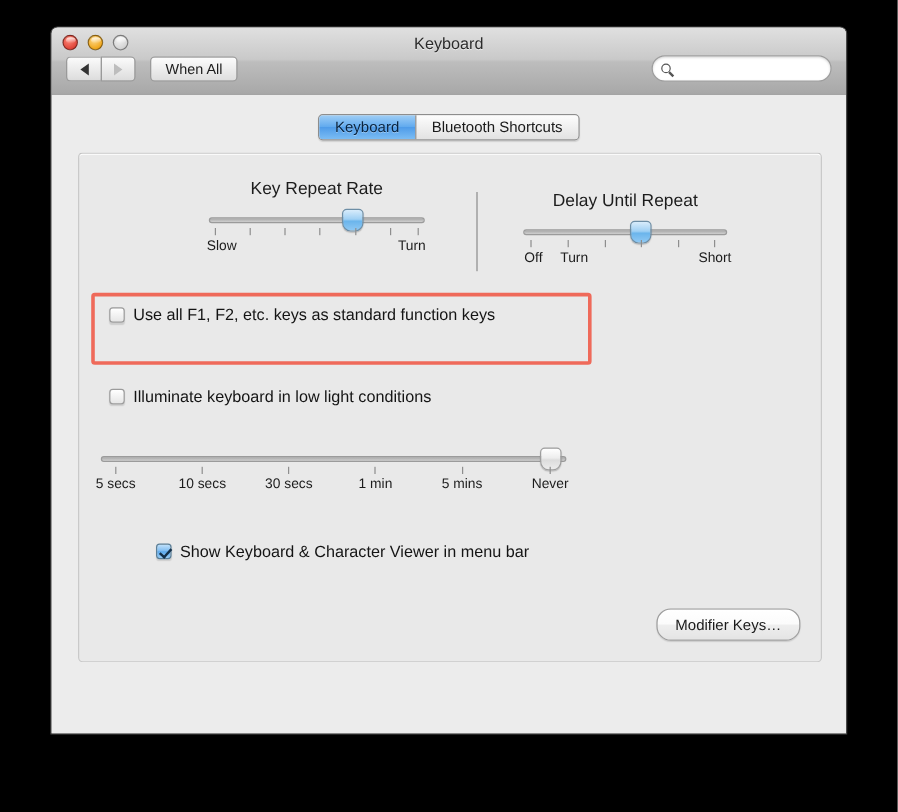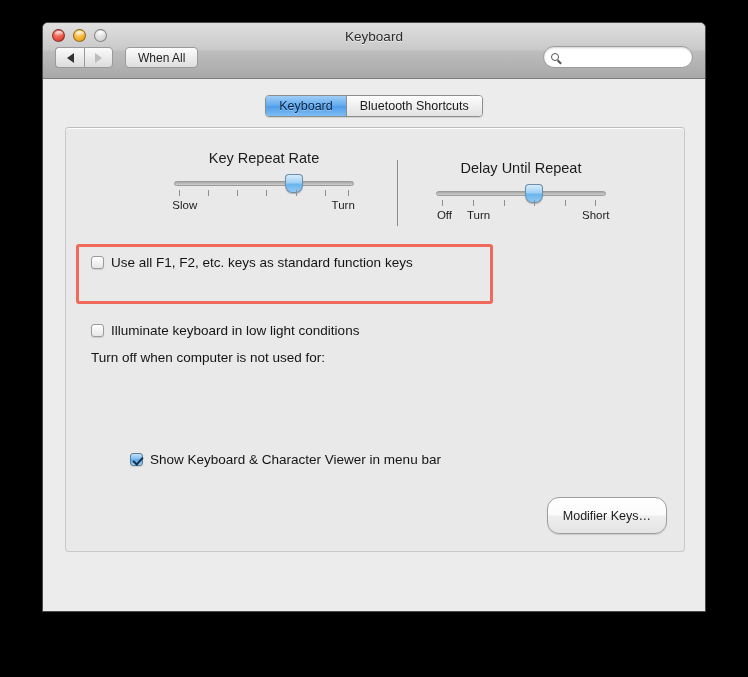--- a/index.html
+++ b/index.html
@@ -226,21 +226,21 @@
   }
 
   .sub-note {
     font-size: 11.5px; color: #3b3b3b; line-height: 15px;
   }
 
   .plain-label { font-size: 13.5px; color: #141414; }
 
   
   .capsule {
-    height: 37px; padding: 0 15px;
+    height: 27px; padding: 0 15px;
     background: linear-gradient(to bottom, #ffffff 0%, #fbfbfb 48%, #eeeeee 52%, #e4e4e4 100%);
     border: 1px solid #9d9d9d;
     border-radius: 12px;
     font-size: 12.5px; color: #1a1a1a;
     display: inline-flex; align-items: center; justify-content: center;
     box-shadow: 0 1px 1px rgba(0,0,0,.13);
   }
 
   .helpbtn {
     width: 24px; height: 24px; border-radius: 50%;
@@ -351,22 +351,42 @@
           <span class="cb"></span>
           <span class="cb-label">Use all F1, F2, etc. keys as standard function keys</span>
         </div>
       </div>
 
       <div class="cb-row" style="position:absolute; left:25px; top:196px;">
         <span class="cb"></span>
         <span class="cb-label">Illuminate keyboard in low light conditions</span>
       </div>
 
-      <div class="plain-label" style="position:absolute; left:25px; top:222px;">Turn off when computer is not used for:</div>
-
+
+      <div class="slider-block" style="left:18px; top:252px; width:388px;">
+        <div class="track">
+          <div class="thumb off" style="left:97%;"></div>
+        </div>
+        <div class="ticks">
+          <i style="left:3.2%"></i>
+            <i style="left:21.8%"></i>
+            <i style="left:40.4%"></i>
+          <i style="left:59%"></i>
+            <i style="left:77.6%"></i>
+            <i style="left:96.5%"></i>
+        </div>
+        <div class="tick-labels">
+          <span style="left:3.2%">5 secs</span>
+          <span style="left:21.8%">10 secs</span>
+          <span style="left:40.4%">30 secs</span>
+          <span style="left:59%">1 min</span>
+          <span style="left:77.6%">5 mins</span>
+          <span style="left:96.5%">Never</span>
+        </div>
+      </div>
 
       <div class="cb-row" style="position:absolute; left:24px; top:325px;padding-left:40px;">
         <span class="cb checked"></span>
         <span class="cb-label">Show Keyboard &amp; Character Viewer in menu bar</span>
       </div>
 
       <div class="capsule" style="position:absolute; right:17px; bottom:17px;">Modifier Keys…</div>
 
     </div>
 

